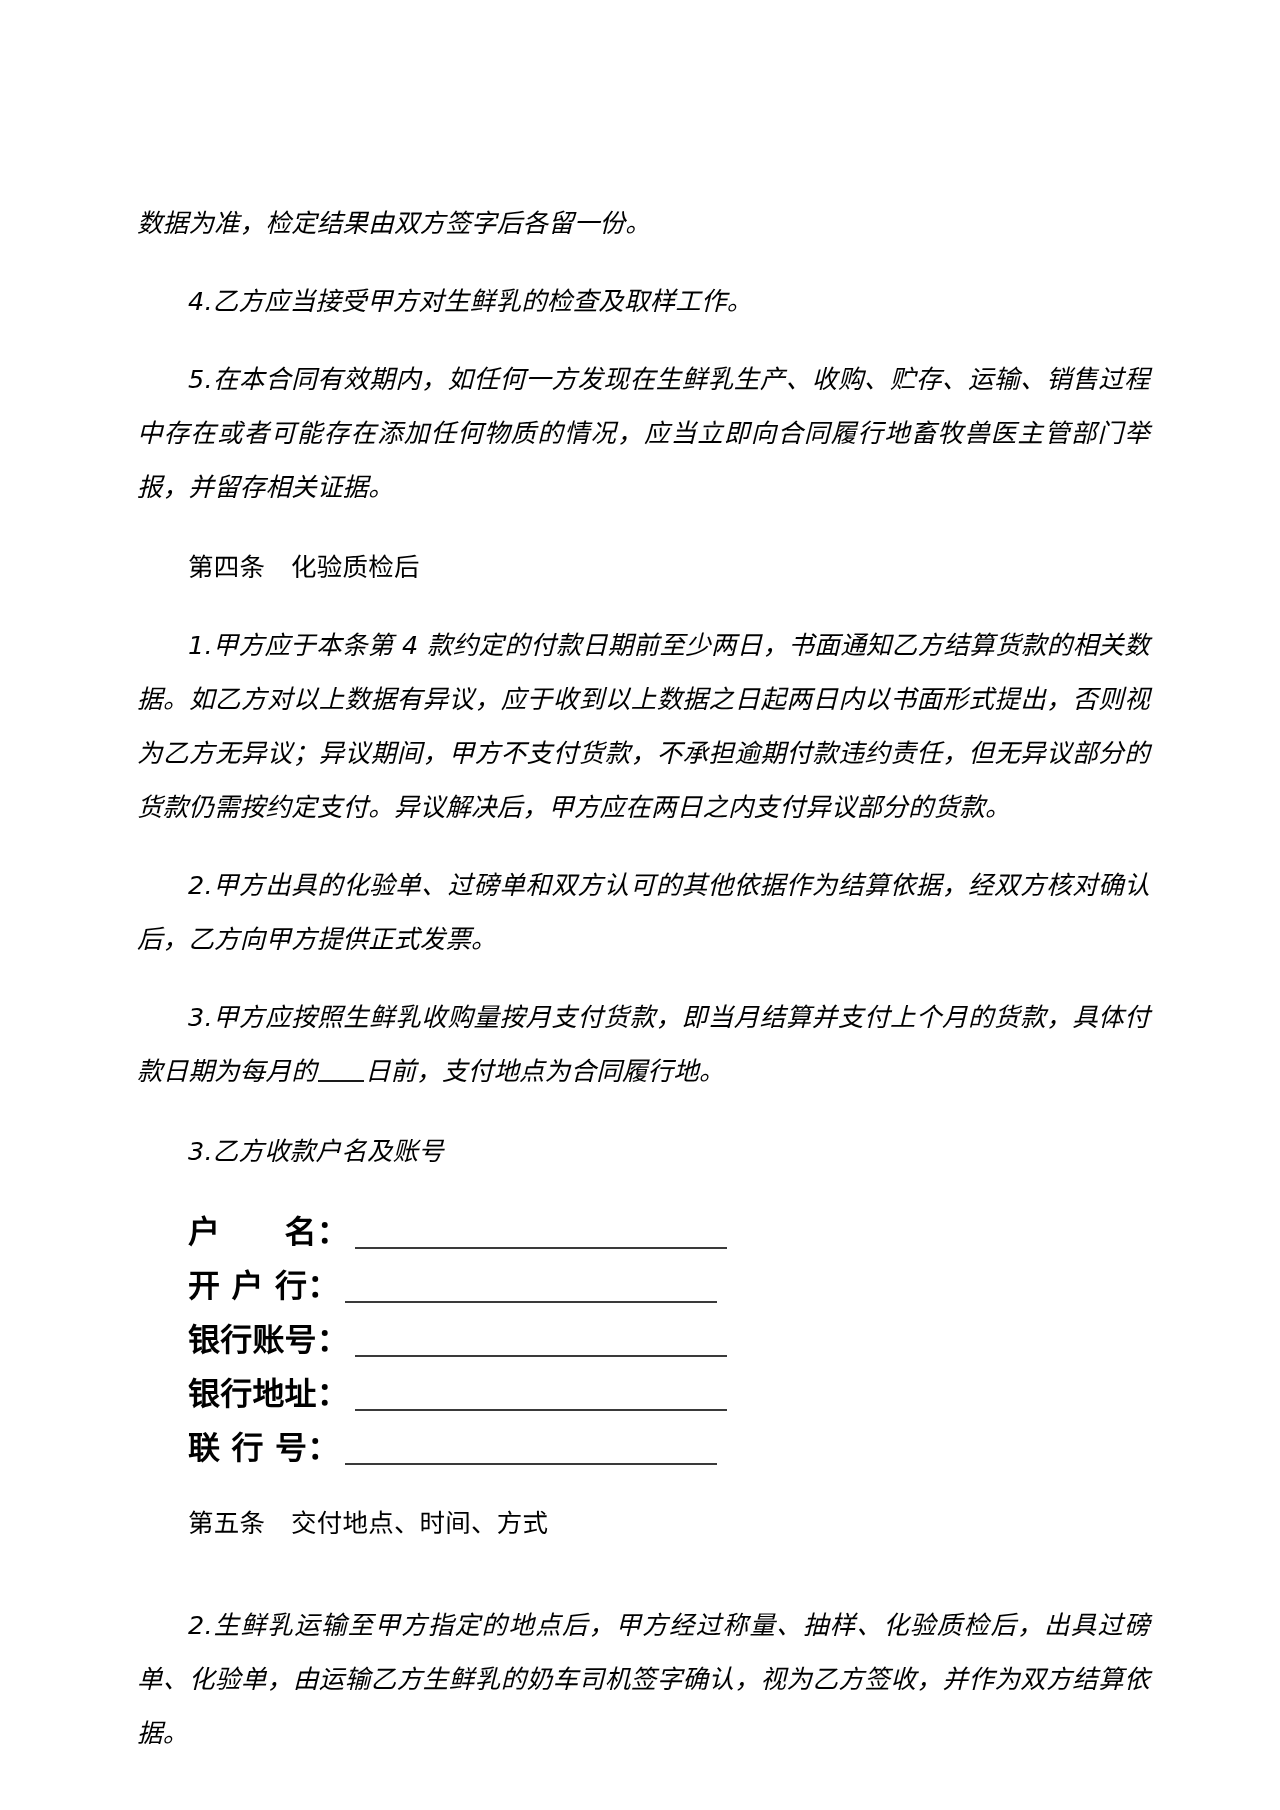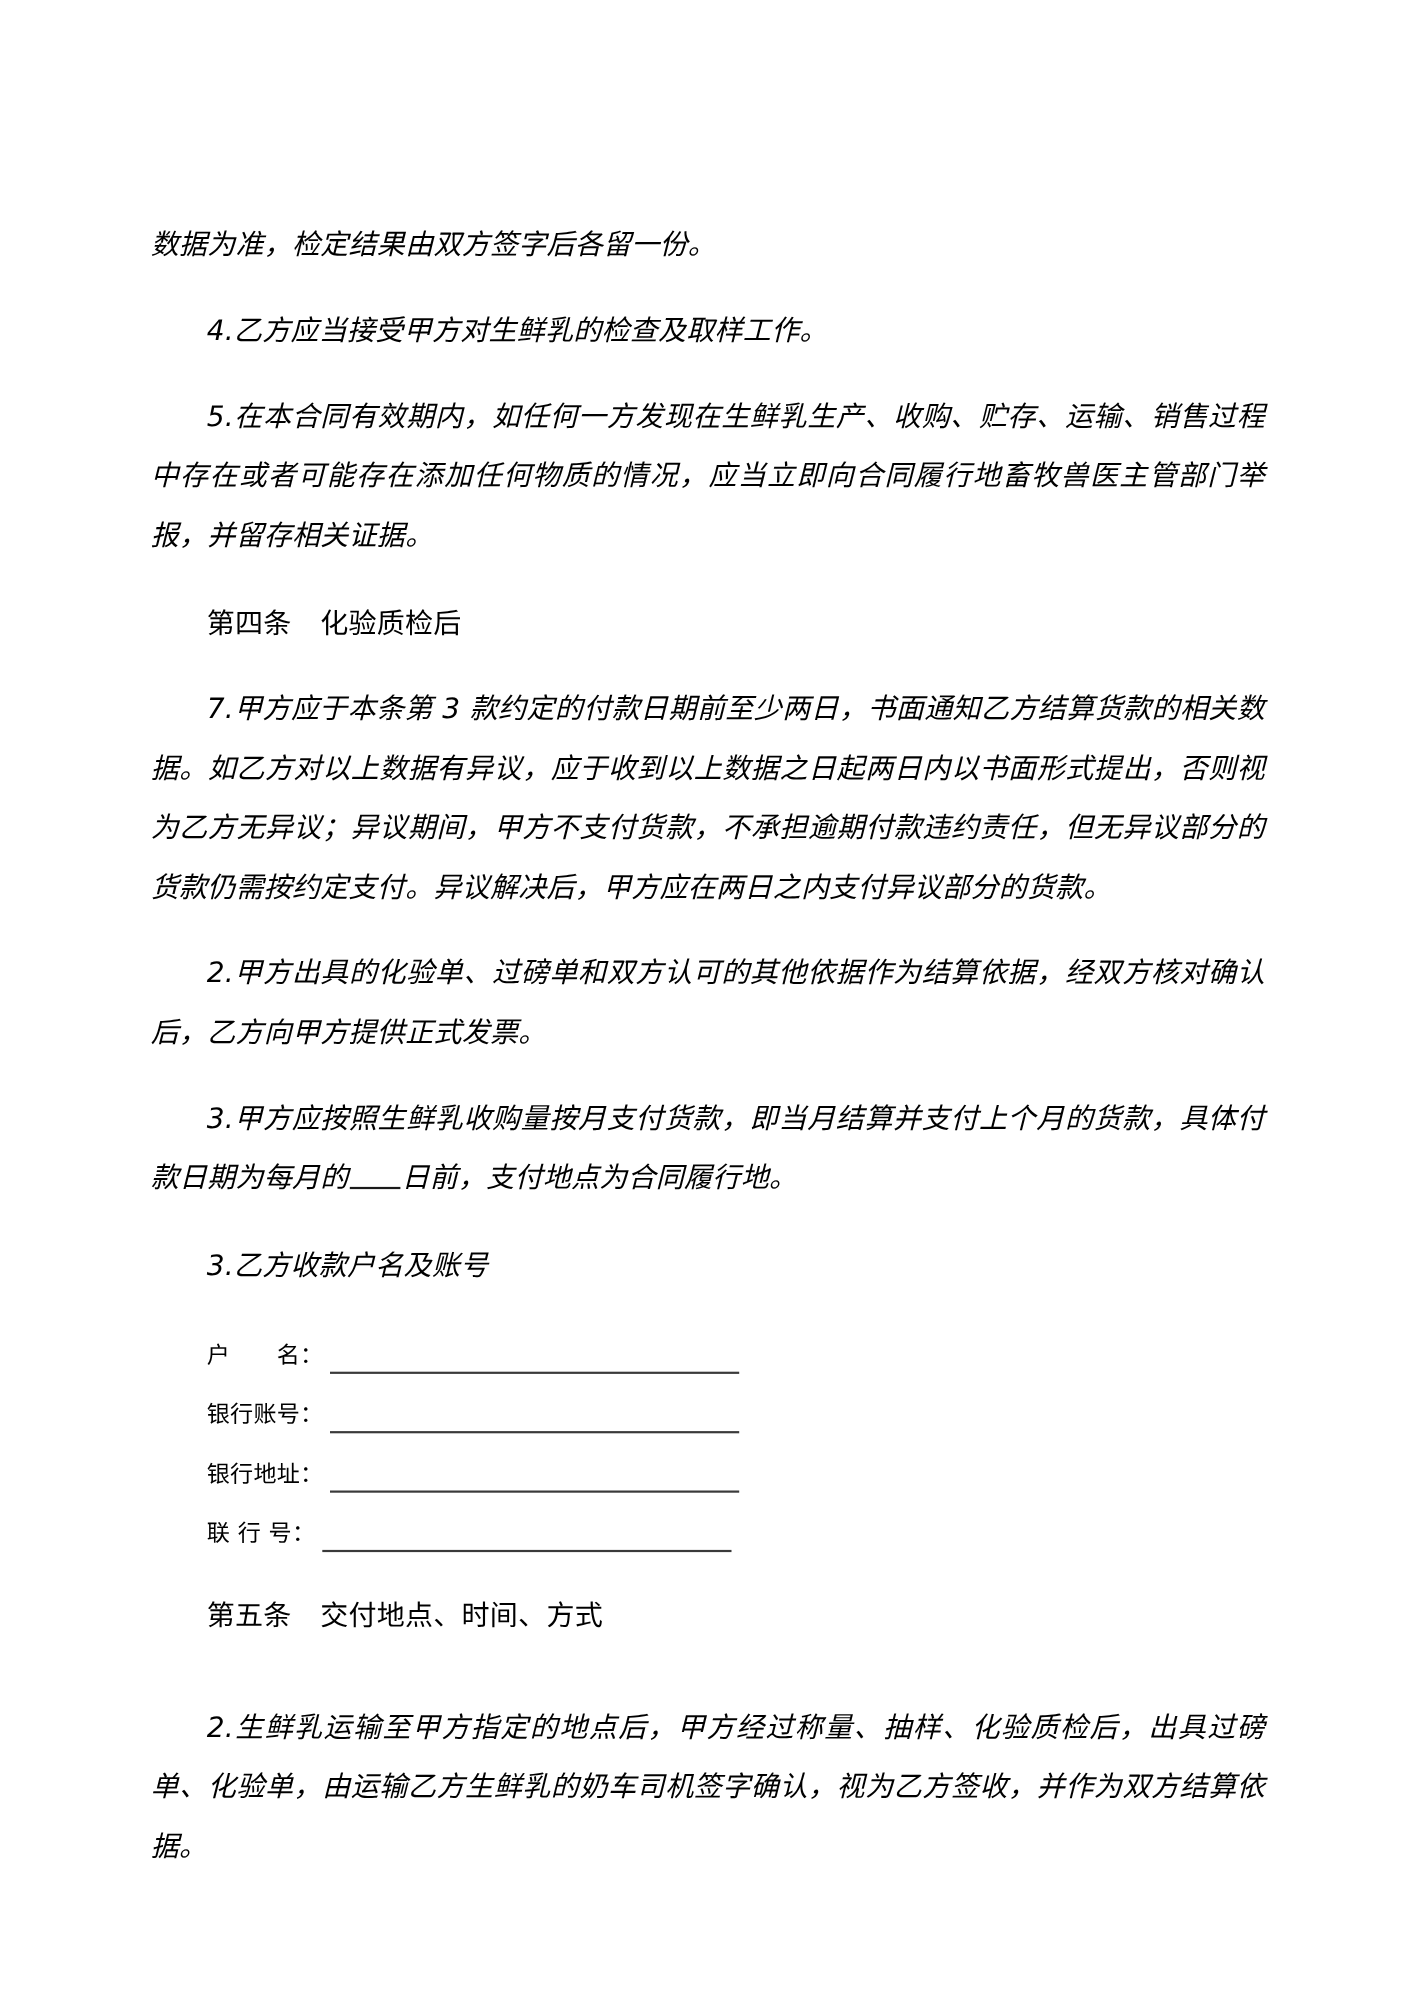--- a/index.html
+++ b/index.html
@@ -69,25 +69,26 @@
     padding: 0;
   }
   .field-row {
     display: flex;
     align-items: flex-end;
     height: 54px;
     padding-left: 51px;
     box-sizing: border-box;
   }
   .field-label {
-    font-size: 21px;
+    font-size: 32px;
     line-height: 40px;
     white-space: pre;
     flex: 0 0 auto;
     padding-bottom: 4px;
+    font-weight: bold;
   }
   .field-rule {
     flex: 0 0 372px;
     border-bottom: 2px solid #3a3a3a;
     height: 0;
     margin-bottom: 7px;
     margin-left: 6px;
   }
 </style>
 </head>
@@ -107,21 +108,21 @@
     <p class="para indent">5.在本合同有效期内，如任何一方发现在生鲜乳生产、收购、贮存、运输、销售过程中存在或者可能存在添加任何物质的情况，应当立即向合同履行地畜牧兽医主管部门举报，并留存相关证据。</p>
 
     <div class="gap-md"></div>
 
     <h2 class="heading">
       <span>第四条</span><span class="sp"></span><span>化验质检后</span>
     </h2>
 
     <div class="gap-sm"></div>
 
-    <p class="para indent">7.甲方应于本条第 3 款约定的付款日期前至少两日，书面通知乙方结算货款的相关数据。如乙方对以上数据有异议，应于收到以上数据之日起两日内以书面形式提出，否则视为乙方无异议；异议期间，甲方不支付货款，不承担逾期付款违约责任，但无异议部分的货款仍需按约定支付。异议解决后，甲方应在两日之内支付异议部分的货款。</p>
+    <p class="para indent">1.甲方应于本条第 4 款约定的付款日期前至少两日，书面通知乙方结算货款的相关数据。如乙方对以上数据有异议，应于收到以上数据之日起两日内以书面形式提出，否则视为乙方无异议；异议期间，甲方不支付货款，不承担逾期付款违约责任，但无异议部分的货款仍需按约定支付。异议解决后，甲方应在两日之内支付异议部分的货款。</p>
 
     <div class="gap-sm"></div>
 
     <p class="para indent">2.甲方出具的化验单、过磅单和双方认可的其他依据作为结算依据，经双方核对确认后，乙方向甲方提供正式发票。</p>
 
     <div class="gap-sm"></div>
 
     <p class="para indent"><span>3.甲方应按照生鲜乳收购量按月支付货款，即当月结算并支付上个月的货款，具体付款日期为每月的</span><span class="inline-blank"></span><span>日前，支付地点为合同履行地。</span></p>
 
     <div class="gap-md"></div>
@@ -130,20 +131,24 @@
 
     <div class="gap-sm"></div>
 
     <div class="fields">
 
       <div class="field-row">
         <span class="field-label">户　　名：</span>
         <span class="field-rule"></span>
       </div>
 
+      <div class="field-row">
+        <span class="field-label">开 户 行：</span>
+        <span class="field-rule"></span>
+      </div>
 
       <div class="field-row">
         <span class="field-label">银行账号：</span>
         <span class="field-rule"></span>
       </div>
 
       <div class="field-row">
         <span class="field-label">银行地址：</span>
         <span class="field-rule"></span>
       </div>

